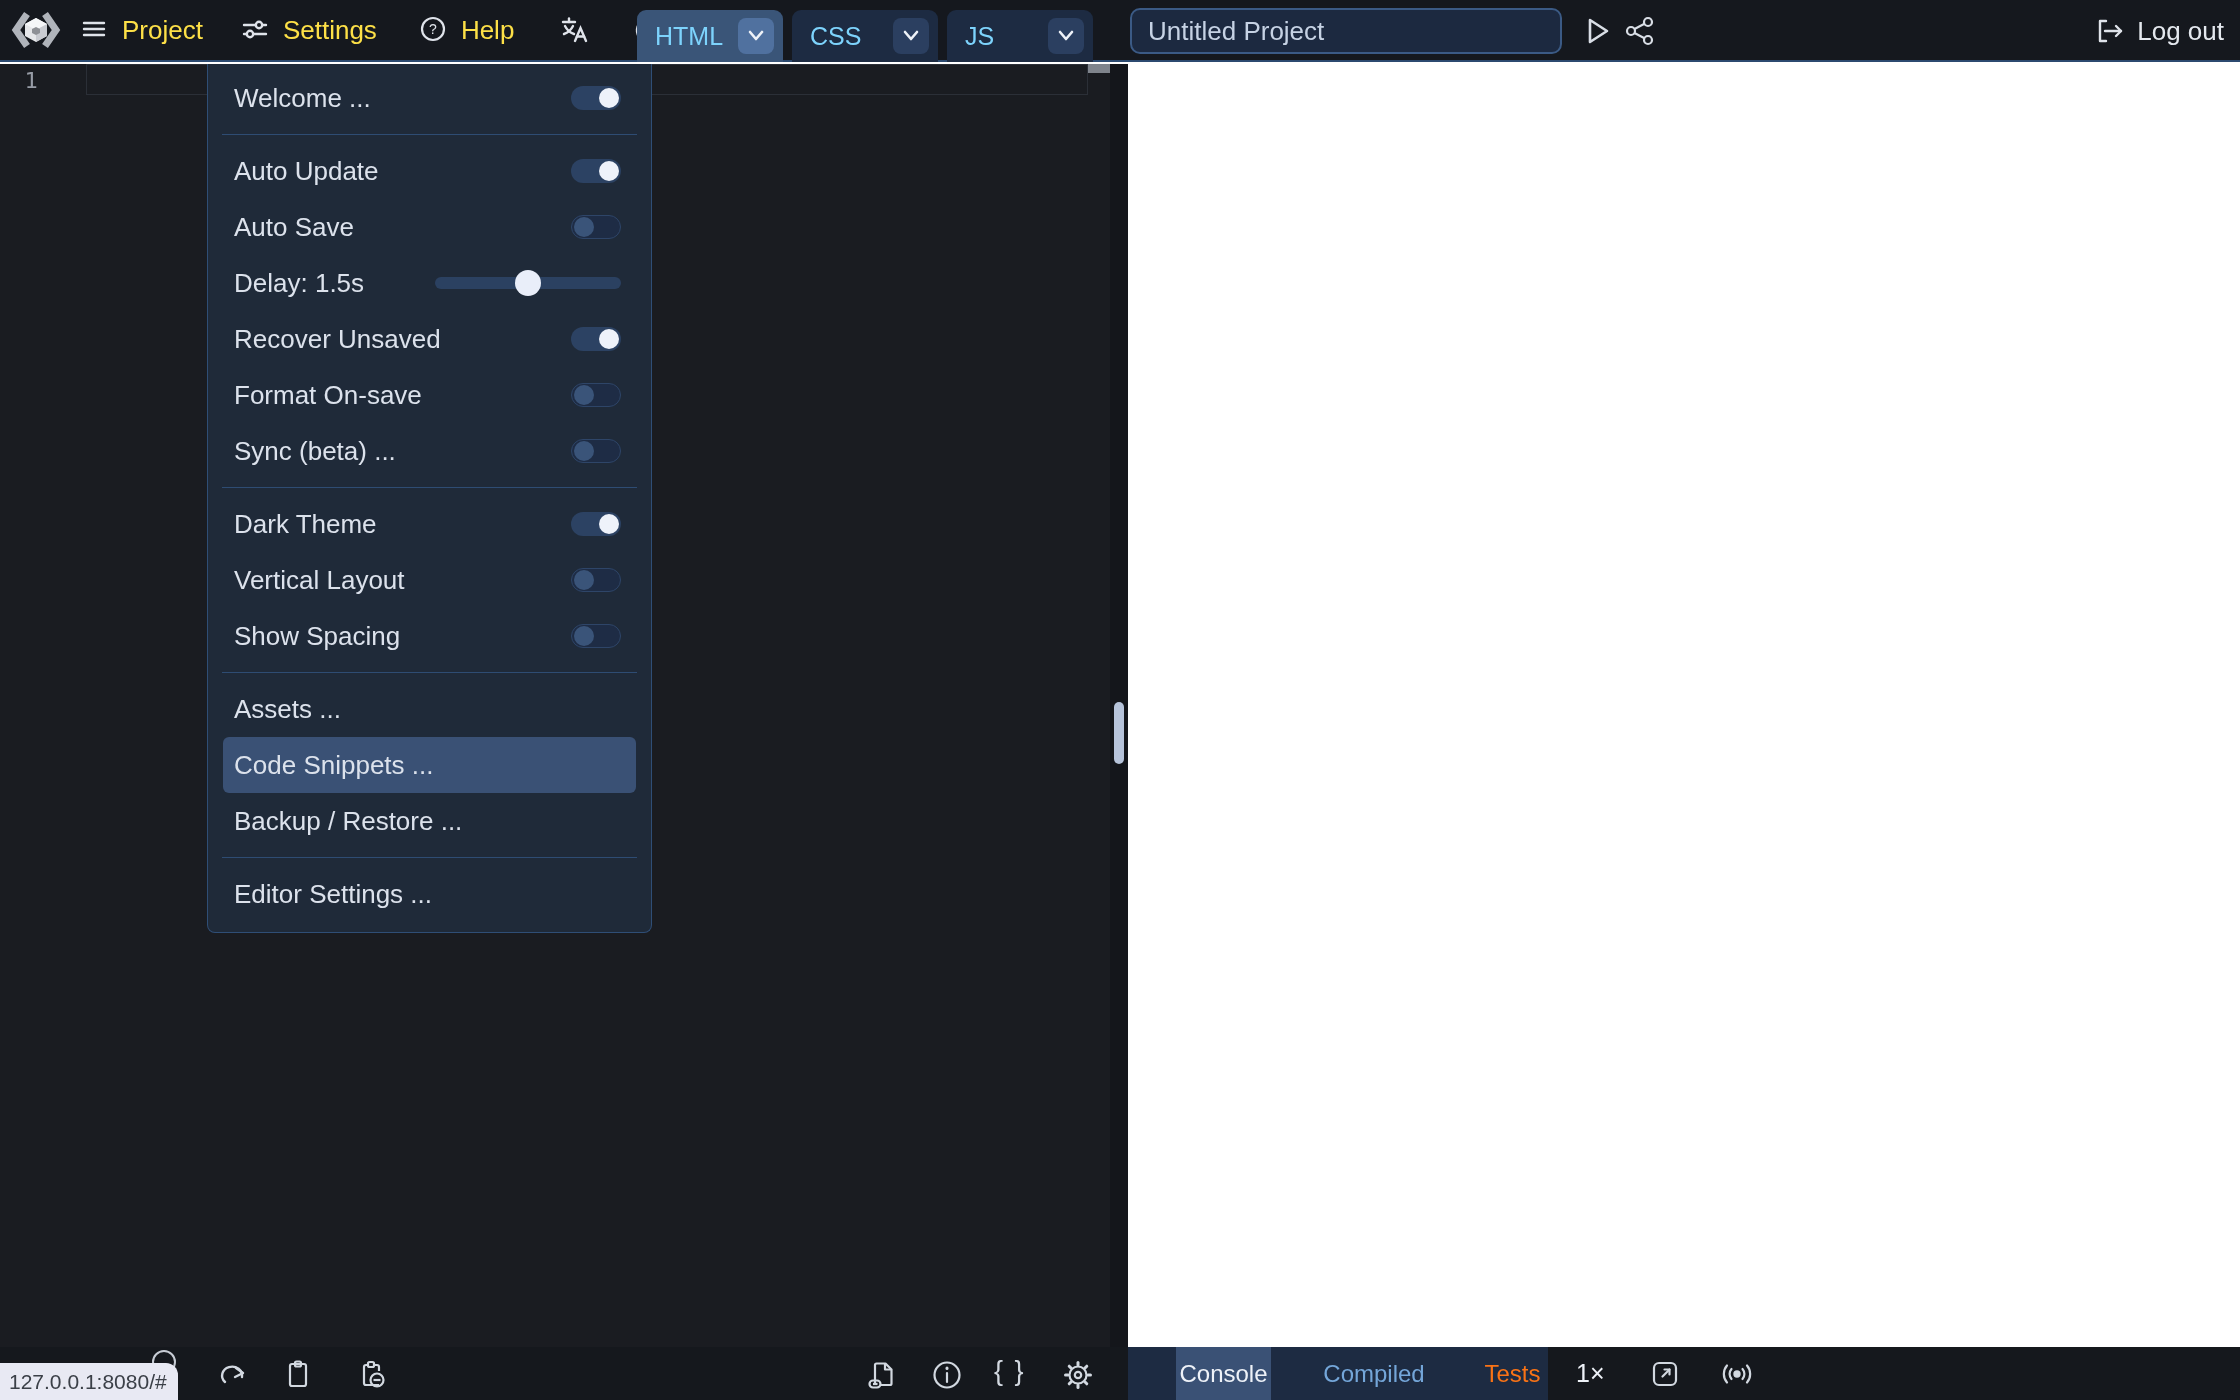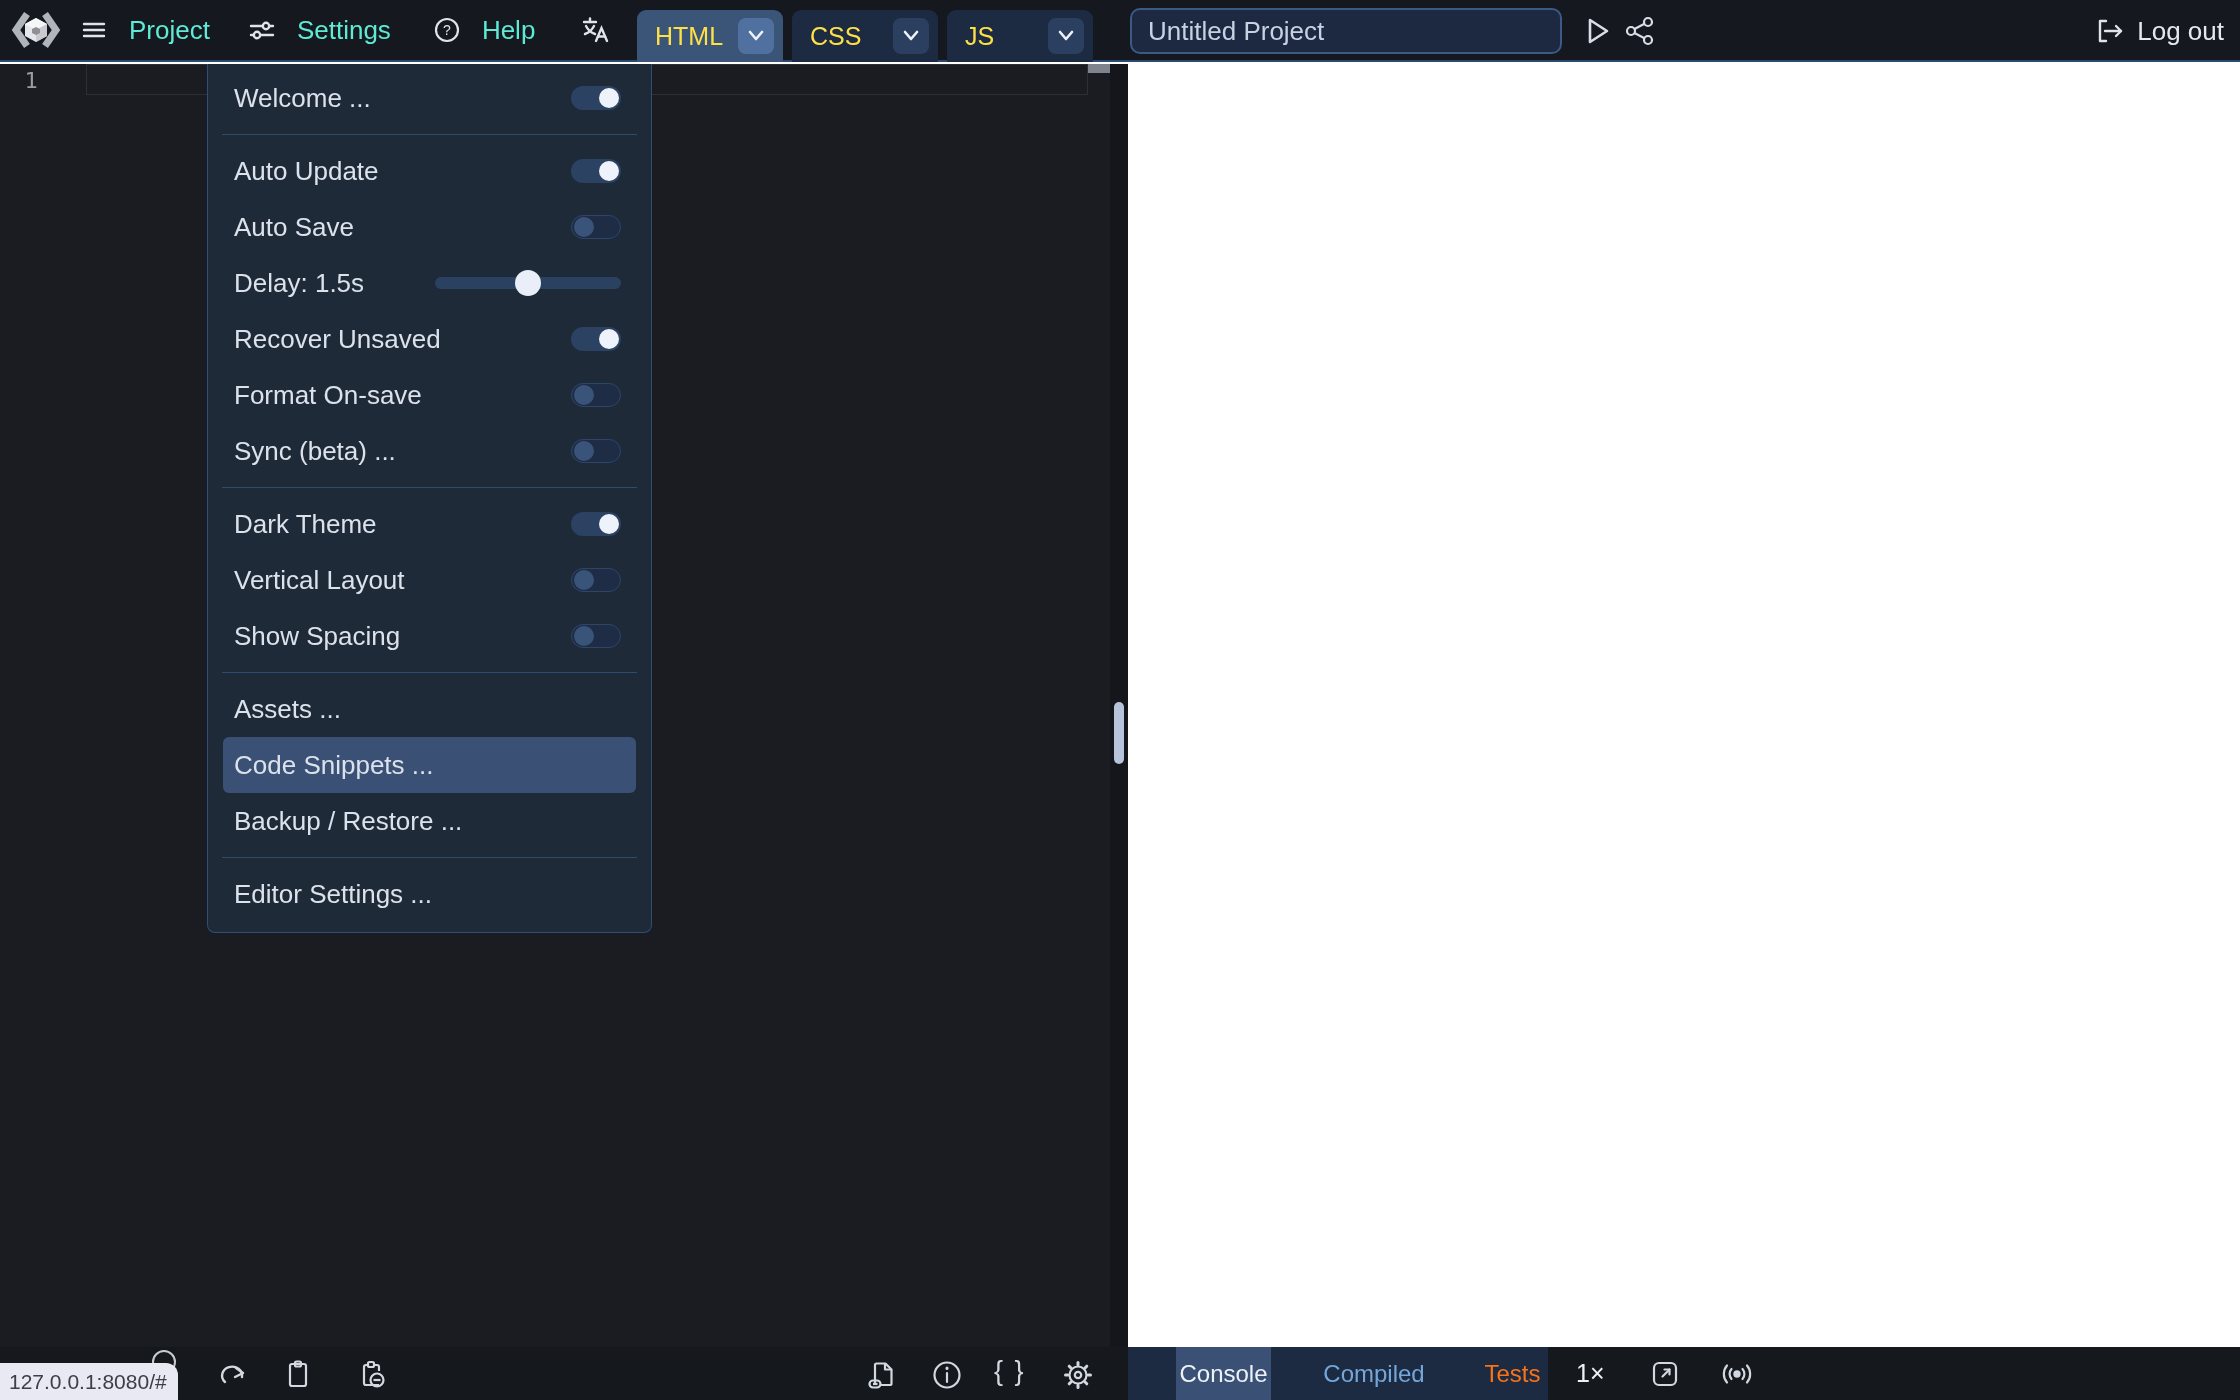--- a/index.html
+++ b/index.html
@@ -14,33 +14,33 @@
   svg { display:block; }
 
   
   .header {
     position:absolute; left:0; top:0; width:2240px; height:62px;
     background:#15181e; border-bottom:2px solid #2c4a70;
     display:flex; align-items:center;
   }
   .brand { margin-left:10px; width:52px; height:48px; }
   .menu-item {
-    display:flex; align-items:center; gap:21px;
-    font-size:26px; color:#5eead4; cursor:pointer;
+    display:flex; align-items:flex-start; gap:14px;
+    font-size:26px; color:#fde047; cursor:pointer;
   }
   .menu-item.m-project { margin-left:18px; }
   .menu-item.m-settings { margin-left:38px; }
   .menu-item.m-help { margin-left:42px; }
   .hdr-icon { margin-left:46px; }
 
   .tabs { position:absolute; left:637px; top:10px; display:flex; gap:9px; height:52px; }
   .tab {
     width:146px; height:52px; border-radius:9px 9px 0 0;
     background:#1d2b42; position:relative; display:flex; align-items:center;
-    font-size:25px; color:#fde047; cursor:pointer;
+    font-size:25px; color:#7dd3fc; cursor:pointer;
   }
   .tab .tab-label { margin-left:18px; }
   .tab.active { background:#3a5578; }
   .tab .chev {
     position:absolute; right:9px; top:8px; width:36px; height:36px;
     border-radius:8px; background:#2b3f60; display:flex; align-items:center; justify-content:center;
   }
   .tab.active .chev { background:#50719f; }
 
   .project-input {

